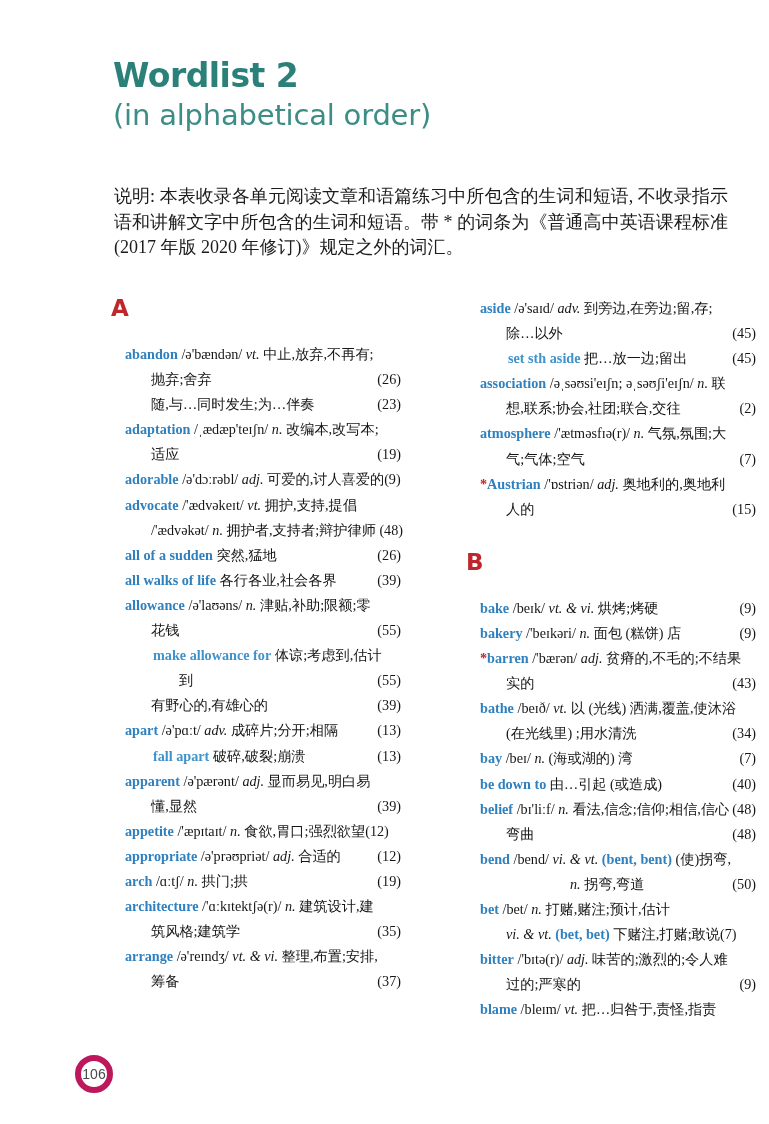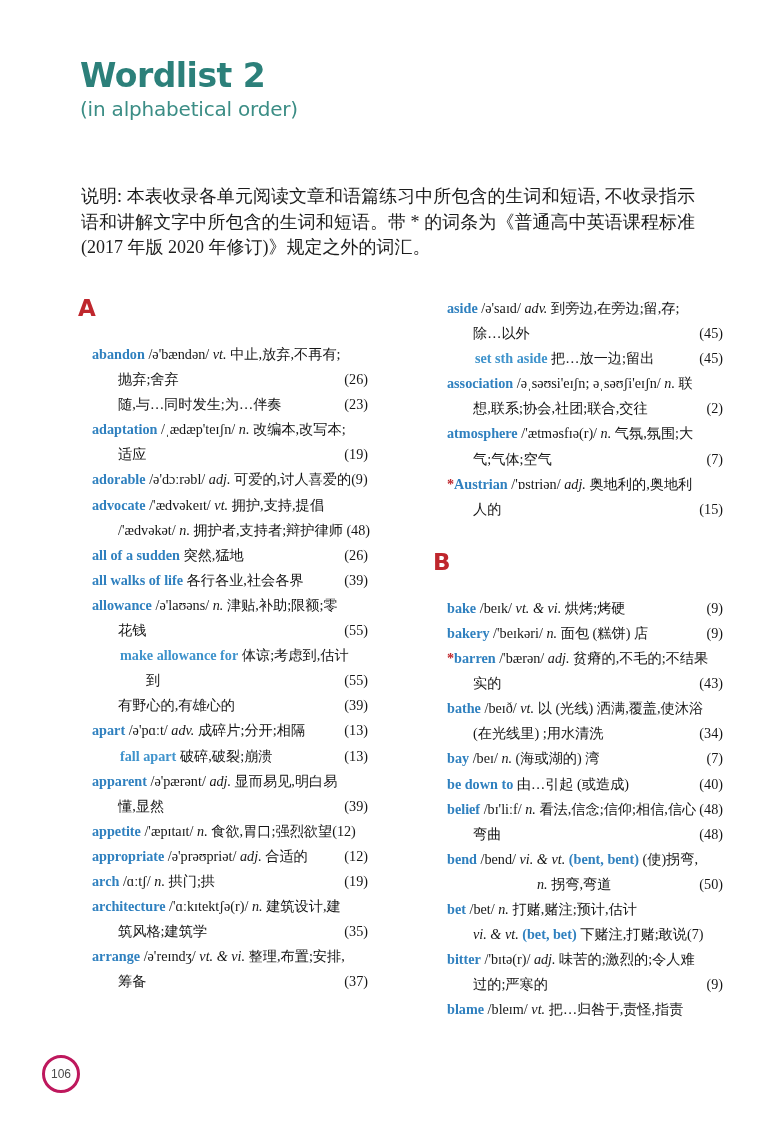--- a/index.html
+++ b/index.html
@@ -7,36 +7,36 @@
   body {
     width: 769px;
     height: 1124px;
     background: #ffffff;
     font-family: "Liberation Serif", "DejaVu Serif", serif;
     color: #1a1a1a;
     position: relative;
     overflow: hidden;
   }
 
-  .page { position: relative; width: 696px; height: 1124px; }
+  .page { position: relative; width: 696px; height: 1124px; margin-left: 33px; }
 
   
   .header { position: absolute; left: 80px; top: 58px; width: 620px; }
   .title-main {
     font-family: "DejaVu Sans", "Liberation Sans", sans-serif;
     font-weight: bold;
     font-size: 33px;
     letter-spacing: -0.5px;
     color: #2c807a;
     line-height: 1.12;
   }
   .title-sub {
     font-family: "DejaVu Sans", "Liberation Sans", sans-serif;
     font-weight: normal;
-    font-size: 20px;
+    font-size: 29px;
     color: #3b8d85;
     line-height: 1.25;
     margin-top: 2px;
     letter-spacing: -0.2px;
   }
 
   
   .note {
     position: absolute;
     left: 81px;
@@ -118,27 +118,27 @@
     white-space: nowrap;
   }
 
   
   .folio {
     position: absolute;
     left: 42px;
     top: 1055px;
     width: 38px;
     height: 38px;
-    border: 3px solid #be185d;
+    border: 6px solid #be185d;
     border-radius: 50%;
     display: flex;
     align-items: center;
     justify-content: center;
     font-family: "Liberation Sans", "DejaVu Sans", sans-serif;
-    font-size: 12px;
+    font-size: 14px;
     color: #4a4a4a;
   }
 </style>
 </head>
 <body>
 
 <div class="page">
 
   <div class="header">
     <div class="title-main">Wordlist 2</div>

